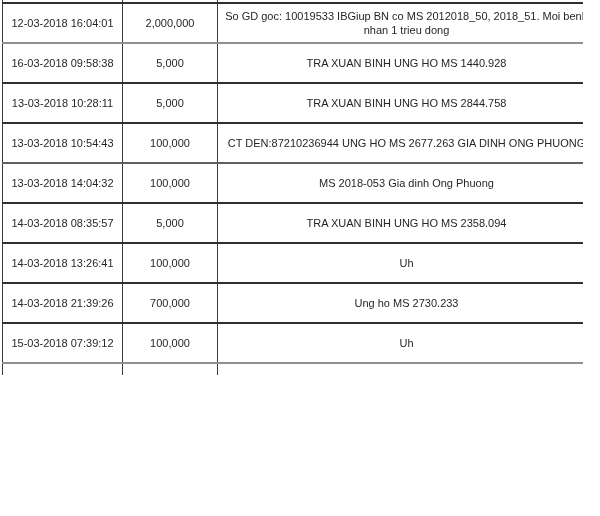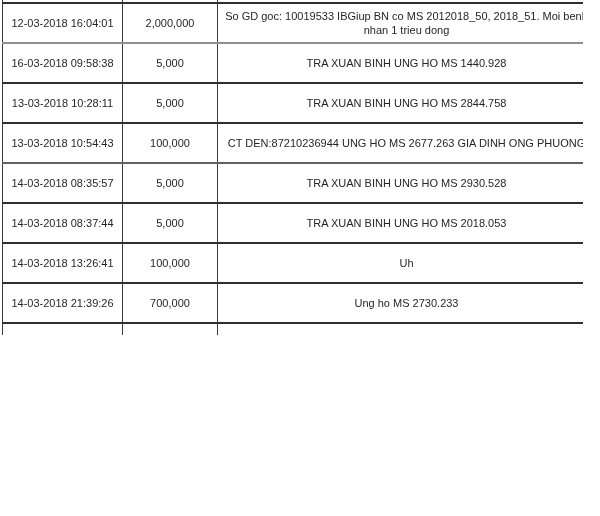--- a/index.html
+++ b/index.html
@@ -94,38 +94,43 @@
     <td>13-03-2018 10:28:11</td>
     <td>5,000</td>
     <td>TRA XUAN BINH UNG HO MS 2844.758</td>
   </tr>
         <tr>
     <td>13-03-2018 10:54:43</td>
     <td>100,000</td>
     <td>CT DEN:87210236944 UNG HO MS 2677.263 GIA DINH ONG PHUONG</td>
   </tr>
         <tr>
+    <td>13-03-2018 14:04:32</td>
+    <td>100,000</td>
+    <td>MS 2018-053 Gia dinh Ong Phuong</td>
+  </tr>
+        <tr>
     <td>14-03-2018 08:35:57</td>
     <td>5,000</td>
-    <td>TRA XUAN BINH UNG HO MS 2930.528</td>
-  </tr>
-        <tr>
-    <td>14-03-2018 08:37:44</td>
-    <td>5,000</td>
-    <td>TRA XUAN BINH UNG HO MS 2018.053</td>
+    <td>TRA XUAN BINH UNG HO MS 2358.094</td>
   </tr>
         <tr>
     <td>14-03-2018 13:26:41</td>
     <td>100,000</td>
     <td>Uh</td>
   </tr>
         <tr>
     <td>14-03-2018 21:39:26</td>
     <td>700,000</td>
     <td>Ung ho MS 2730.233</td>
+  </tr>
+        <tr>
+    <td>15-03-2018 07:39:12</td>
+    <td>100,000</td>
+    <td>Uh</td>
   </tr>
       </tbody>
     <tfoot>
       <tr class="spacer-row">
         <td></td>
         <td></td>
         <td></td>
       </tr>
     </tfoot>
   </table>

